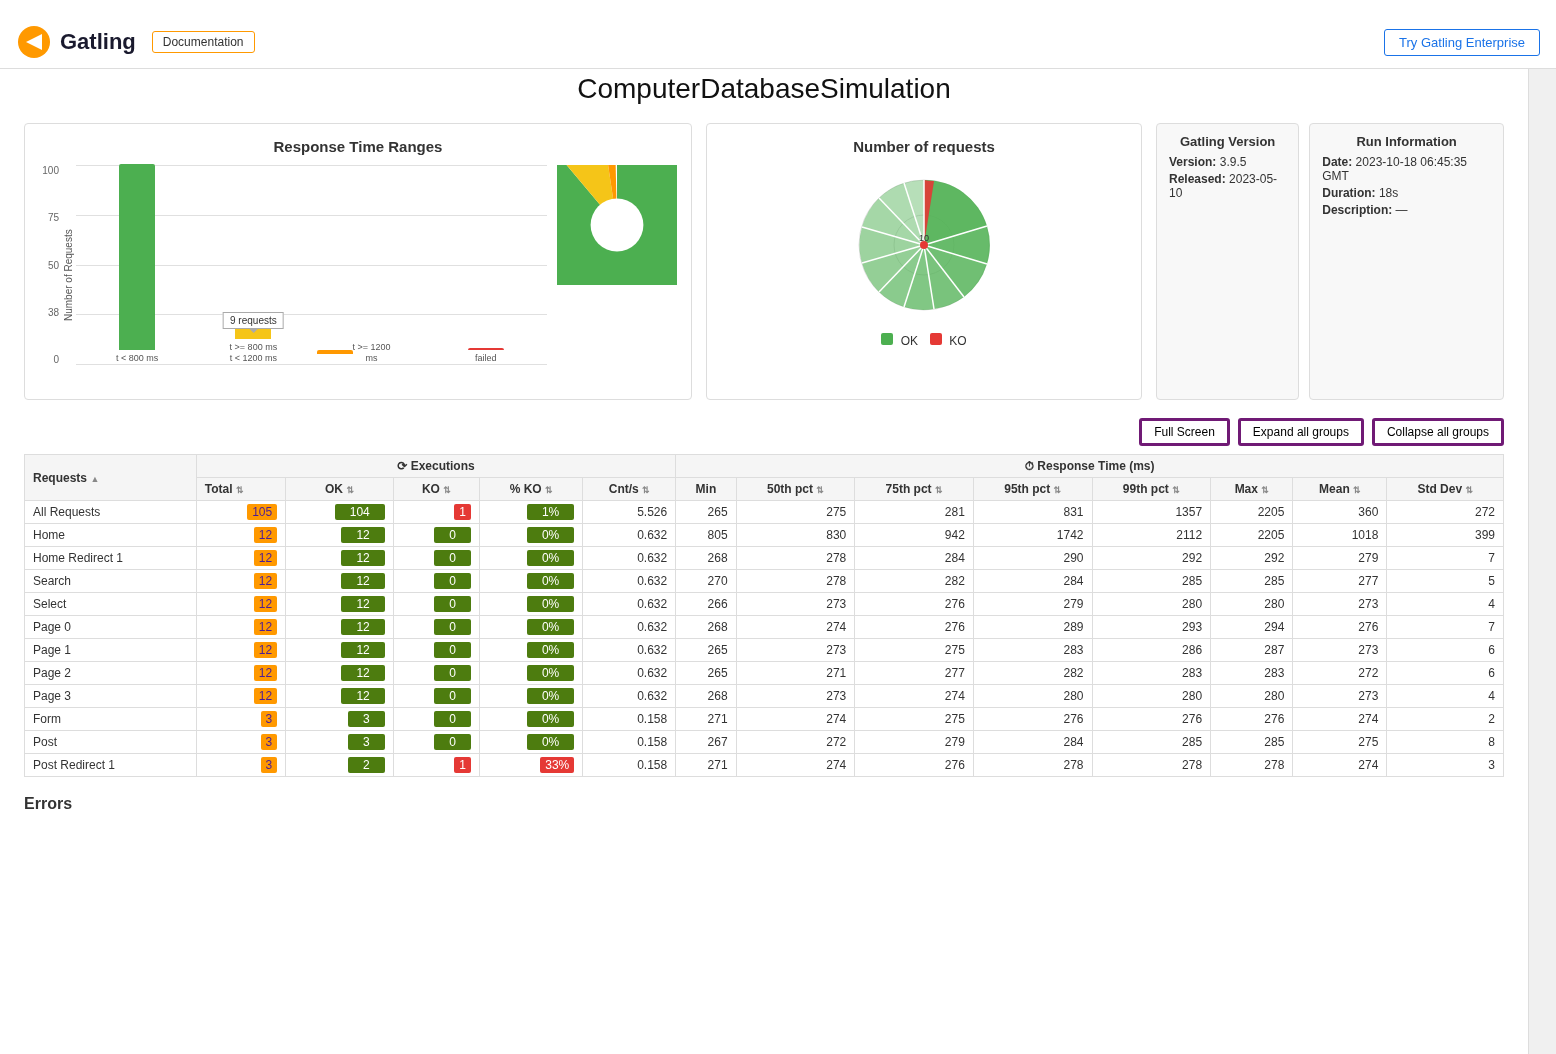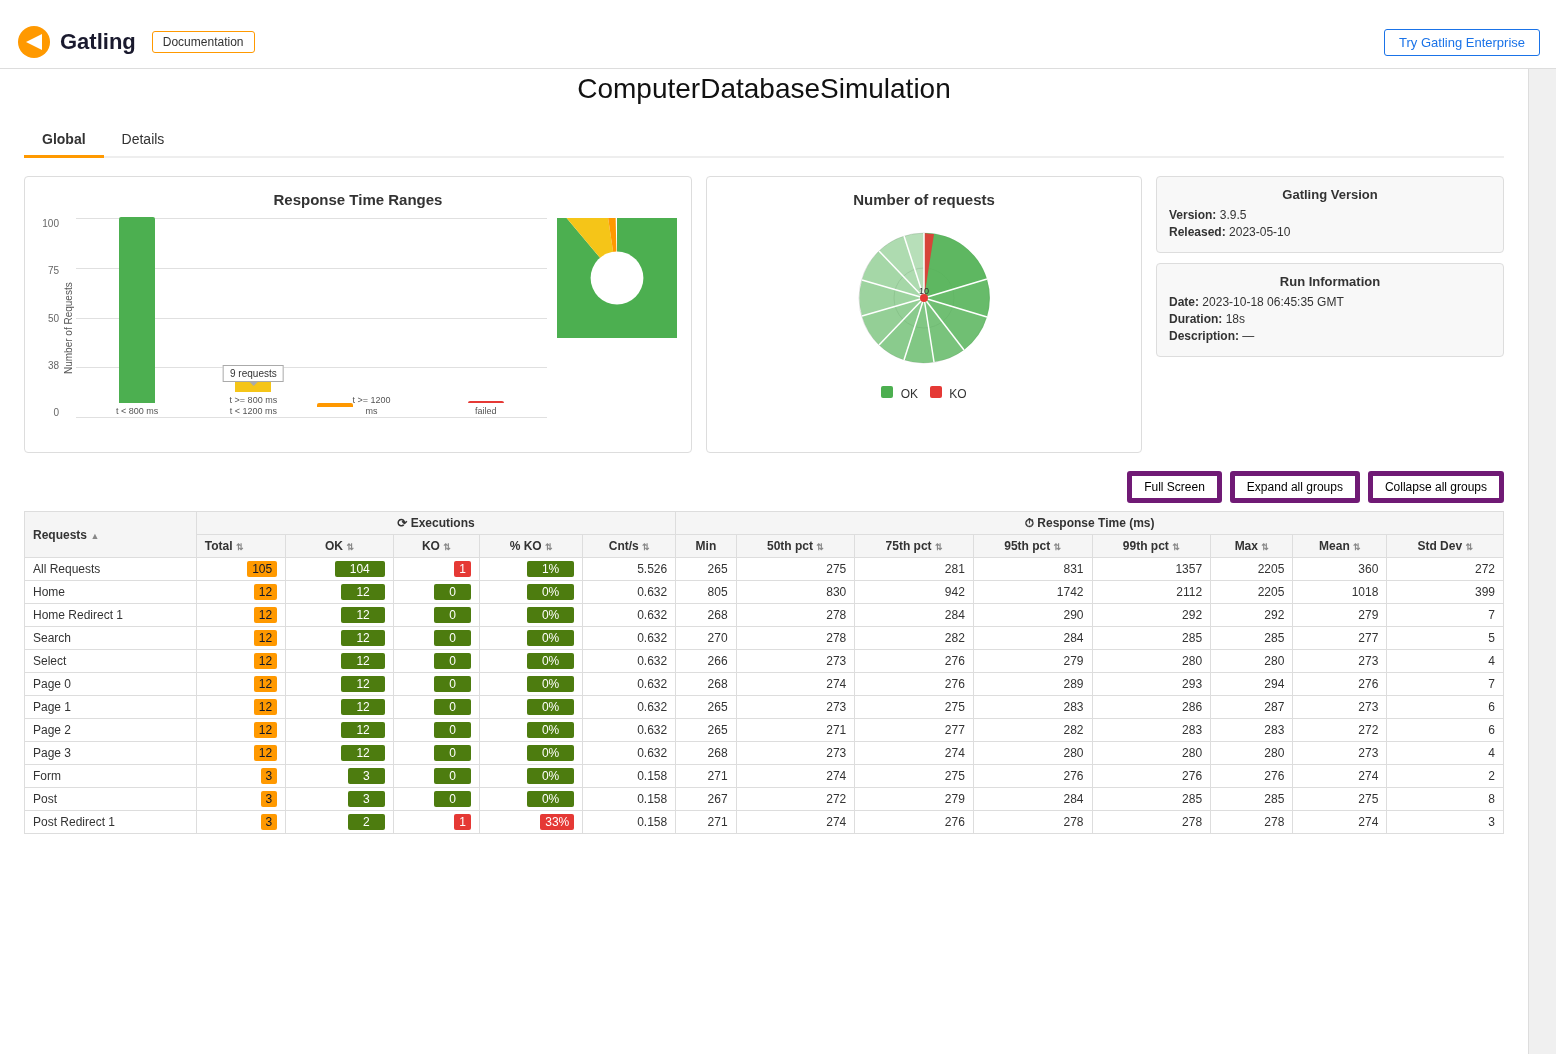--- a/index.html
+++ b/index.html
@@ -48,47 +48,47 @@
     .tab.active { border-bottom: 3px solid #f90; font-weight: bold; }
 
     
     .charts-row { display: flex; gap: 14px; margin-bottom: 18px; }
 
     .chart-card {
       background: #fff; border: 1px solid #ddd; border-radius: 4px; padding: 14px;
     }
     .chart-card-main { flex: 2.2; }
     .chart-card-requests { flex: 1.4; }
-    .chart-card-info { flex: 1.2; display: flex; flex-direction: column; gap: 10px; }
+    .chart-card-info { flex: 1.2; display: flex; flex-direction: row; gap: 10px; }
 
     .chart-title { font-size: 15px; font-weight: bold; text-align: center; margin-bottom: 10px; }
 
     
     .radial-wrapper { display: flex; flex-direction: column; align-items: center; }
     .radial-legend { display: flex; gap: 12px; margin-top: 8px; font-size: 12px; }
     .legend-dot { width: 12px; height: 12px; border-radius: 2px; display: inline-block; margin-right: 4px; }
 
     
     .info-box { background: #f8f8f8; border: 1px solid #ddd; border-radius: 4px; padding: 10px 12px; }
     .info-box-title { font-size: 13px; font-weight: bold; text-align: center; margin-bottom: 6px; }
     .info-row { font-size: 12px; margin-bottom: 3px; }
     .info-row span.label { font-weight: bold; margin-top: 8px; }
 
     
     .table-toolbar { display: flex; justify-content: flex-end; gap: 8px; margin-bottom: 8px; }
     .toolbar-btn {
-      border: 5px solid #701a75; background: #fff; padding: 4px 12px; font-size: 12px;
+      border: 3px solid #701a75; background: #fff; padding: 4px 12px; font-size: 12px;
       cursor: pointer; border-radius: 3px;
     }
 
     table { width: 100%; border-collapse: collapse; font-size: 12px; }
     th, td { border: 1px solid #ddd; padding: 4px 8px; text-align: right; }
     th { background: #f5f5f5; font-weight: bold; text-align: center; white-space: nowrap; }
     td:first-child, th:first-child { text-align: left; }
-    .badge-orange { background: #f90; color: #0f172a; border-radius: 2px; padding: 1px 5px; }
+    .badge-orange { background: #f90; color: #4c1d95; border-radius: 2px; padding: 1px 5px; }
     .badge-green { background: #4d7c0f; color: #fff; border-radius: 2px; padding: 1px 15px; }
     .badge-red { background: #e53935; color: #fff; border-radius: 2px; padding: 1px 5px; }
 
     .section-title { font-size: 16px; font-weight: bold; margin-top: 18px; margin-bottom: 6px; }
     .sort-icon { font-size: 9px; color: #888; }
 
     
     .right-panel {
       width: 28px; min-width: 28px; background: #f0f0f0; border-left: 1px solid #ddd;
       display: flex; flex-direction: column; align-items: center; padding-top: 8px;
@@ -111,28 +111,20 @@
     <span>Try  Gatling Enterprise</span>
   </button>
 </div>
 
 <div class="layout">
 
 
   <div class="main">
     <h1 class="page-title">ComputerDatabaseSimulation</h1>
 
-    <div class="tabs">
-      <div class="tab active">
-        <span>Global</span>
-      </div>
-      <div class="tab">
-        <span>Details</span>
-      </div>
-    </div>
 
     <div class="charts-row">
 
       <div class="chart-card chart-card-main">
         <div class="chart-title">Response Time Ranges</div>
         <div style="display:flex; align-items:flex-start; gap:10px;">
 
           <div style="flex:1; position:relative;">
             <div style="display:flex;">
 
@@ -511,16 +503,17 @@
     <td>276</td>
     <td>278</td>
     <td>278</td>
     <td>278</td>
     <td>274</td>
     <td>3</td>
   </tr>
         </tbody>
     </table>
 
+    <div class="section-title">Errors</div>
   </div>
 
   <div class="right-panel"></div>
 </div>
 
 </body></html>

